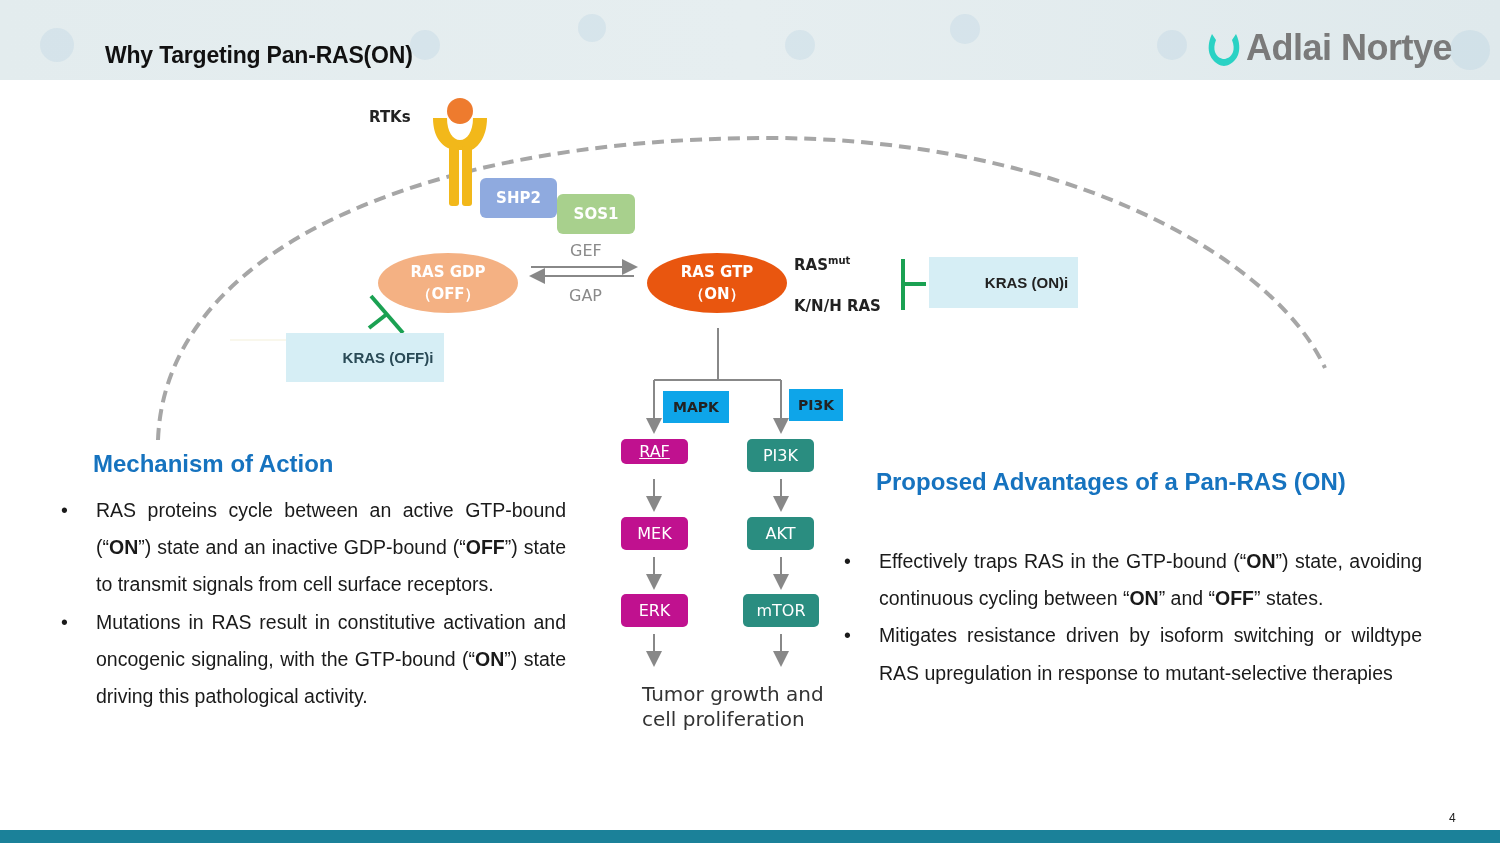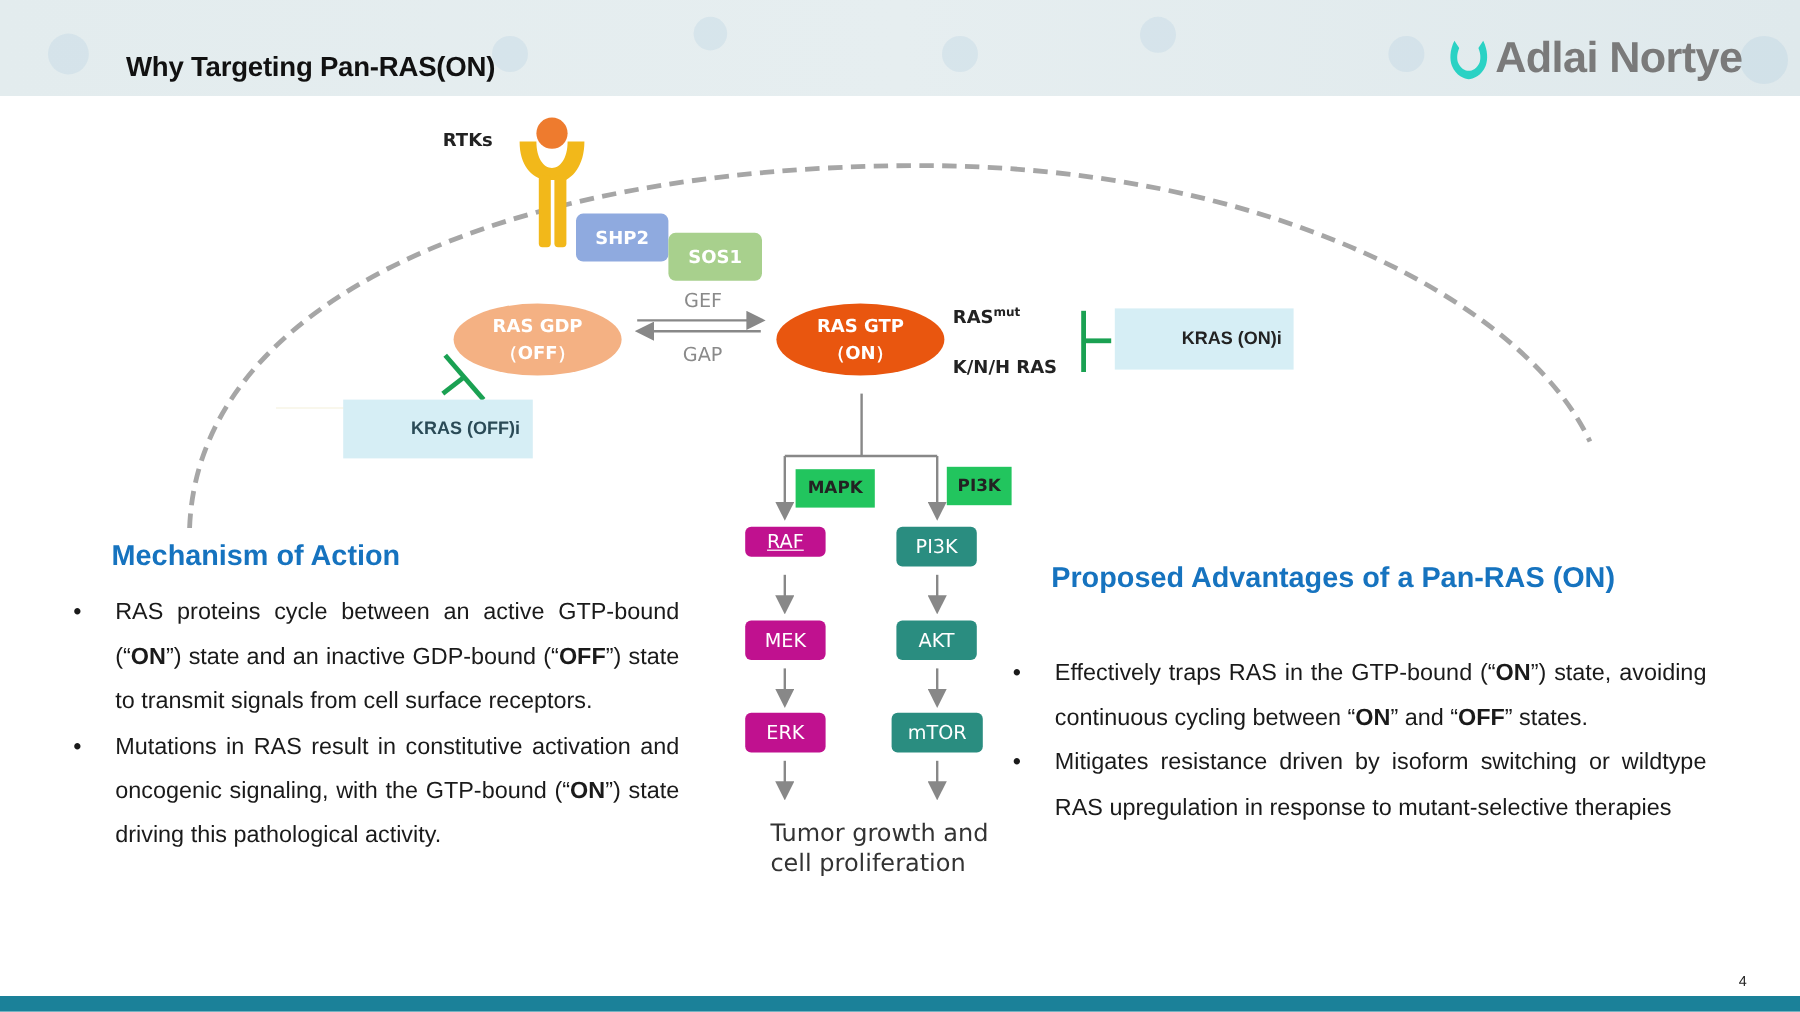--- a/index.html
+++ b/index.html
@@ -11,21 +11,21 @@
   .logo-text{font-size:36px;font-weight:bold;color:#7a7a7a;letter-spacing:-0.5px;margin-left:4px;}
   .footer-bar{position:absolute;left:0;top:830px;width:1500px;height:13px;background:#1b8199;}
   .page-num{position:absolute;left:1449px;top:811px;font-size:12px;color:#222;}
   svg.diagram{position:absolute;left:0;top:0;}
   .box{position:absolute;display:flex;align-items:center;justify-content:center;font-family:"DejaVu Sans",sans-serif;font-weight:bold;}
   .lbl{position:absolute;font-family:"DejaVu Sans",sans-serif;}
   .inhib-box{position:absolute;background:#d6eef5;display:flex;align-items:center;justify-content:center;font-size:15px;font-weight:bold;color:#222;padding-left:46px;}
   .path-box{position:absolute;border-radius:5px;color:#fff;font-family:"DejaVu Sans",sans-serif;font-size:16px;display:flex;align-items:center;justify-content:center;}
   .magenta{background:#c0118f;}
   .teal{background:#2a8d80;}
-  .tag{position:absolute;background:#22c55e;font-family:"DejaVu Sans",sans-serif;font-weight:bold;font-size:14px;color:#222;display:flex;align-items:center;justify-content:center;}
+  .tag{position:absolute;background:#0ea5e9;font-family:"DejaVu Sans",sans-serif;font-weight:bold;font-size:14px;color:#222;display:flex;align-items:center;justify-content:center;}
   .section-h{position:absolute;color:#1673bf;font-weight:bold;font-size:24px;}
   .bullets{position:absolute;font-size:19.5px;line-height:37.2px;color:#1a1a1a;}
   .bullets ul{list-style:none;margin:0;padding:0;}
   .bullets li{position:relative;padding-left:35px;text-align:justify;text-align-last:left;}
   .bullets li::before{content:"\2022";position:absolute;left:0;top:0;}
   .bullets b{font-weight:bold;}
 </style>
 </head>
 <body>
 

